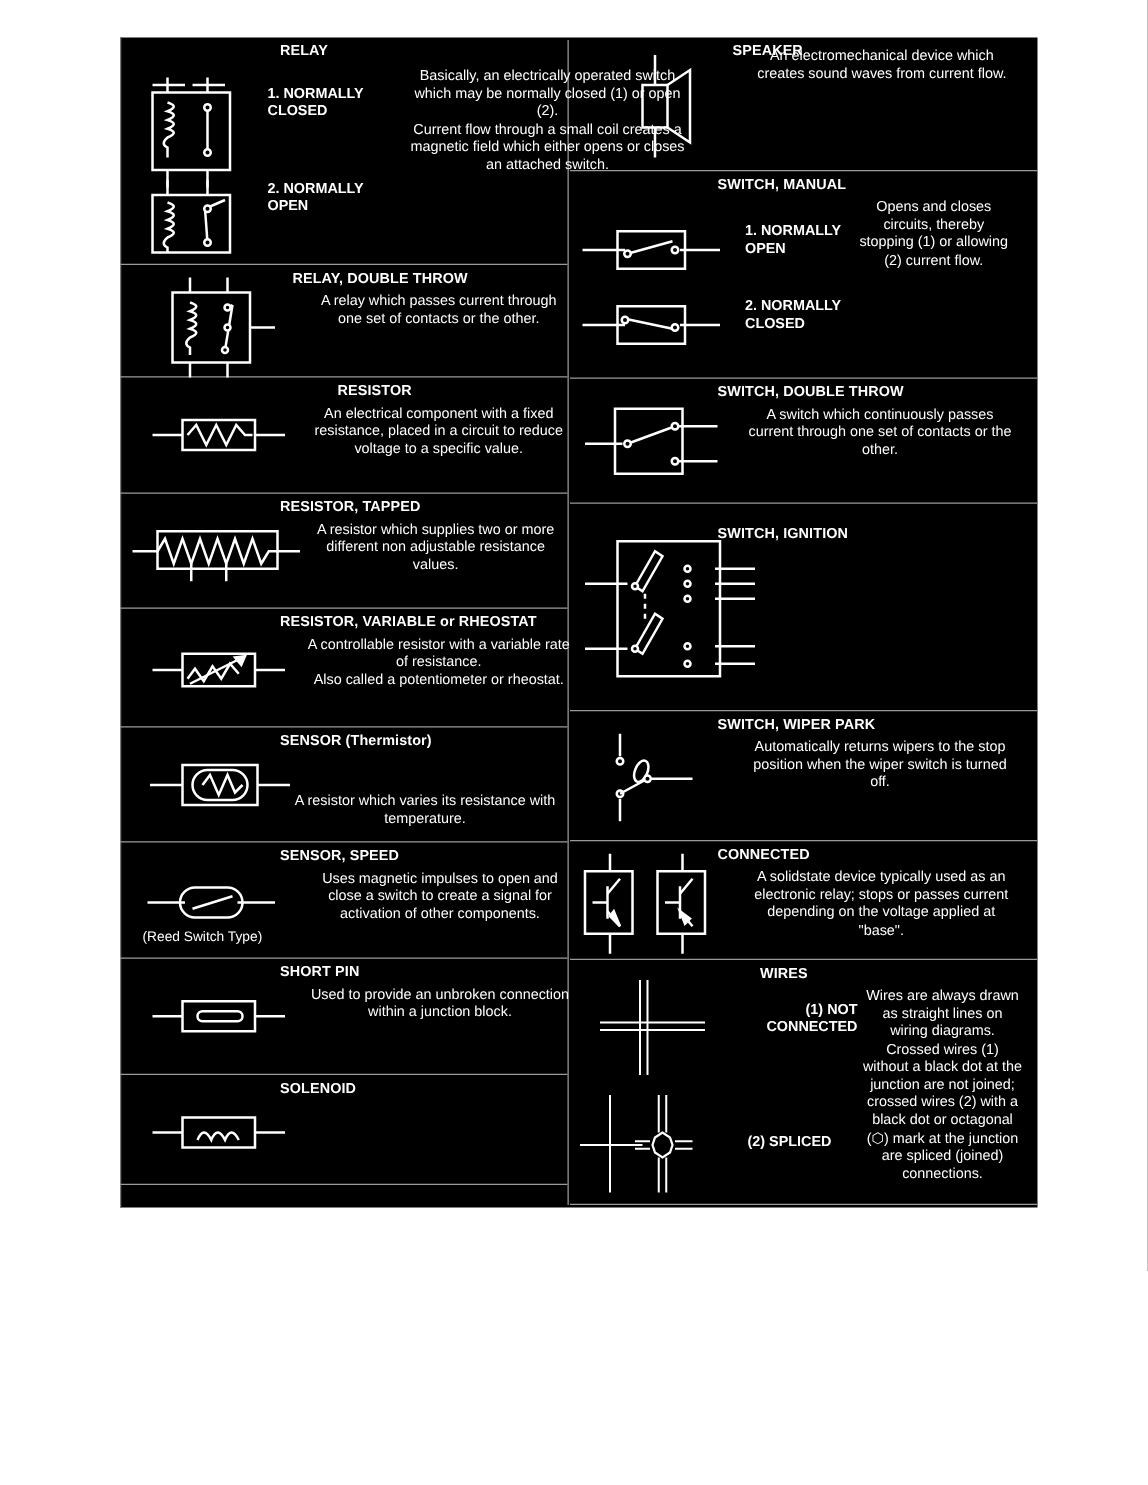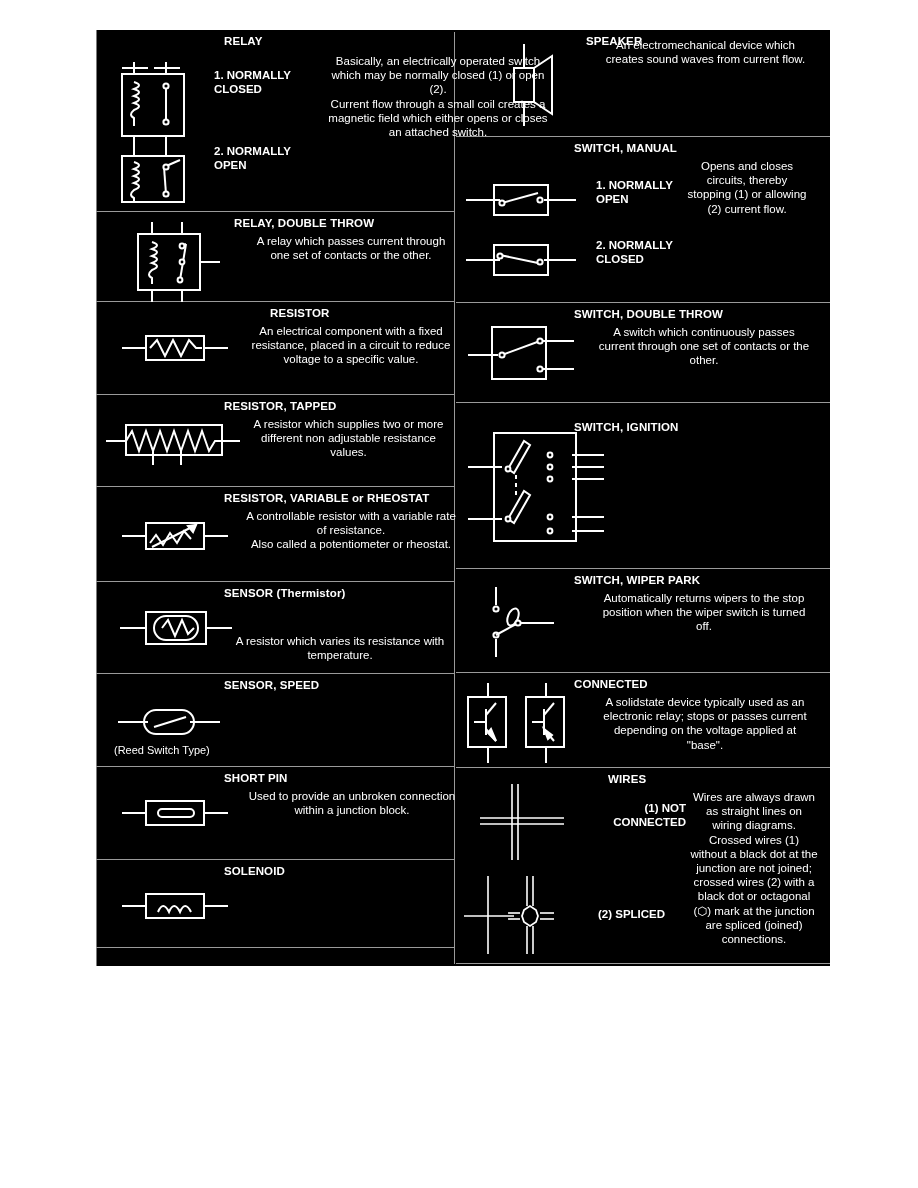--- a/index.html
+++ b/index.html
@@ -231,20 +231,21 @@
             <line x1="4" y1="20" x2="34" y2="20"></line>
             <line x1="76" y1="20" x2="106" y2="20"></line>
             <line x1="40" y1="25" x2="72" y2="15"></line>
           </g>
         </svg>
       </div>
       <div class="caption" style="left:18px; top:70px;">(Reed Switch Type)</div>
       <div class="txt" style="left:128px; top:5px;">
         <div class="ttl">SENSOR, SPEED</div>
       </div>
+      <div class="txt bdy" style="left:150px; top:22px; width:212px; white-space:pre-wrap;">Uses magnetic impulses to open and close a switch to create a signal for activation of other components.</div>
     </div>
 
     <div class="row" style="height:93px;">
       <div class="sym" style="left:22px; top:26px;">
         <svg width="130" height="40" viewBox="0 0 130 40">
           <g stroke="#ffffff" fill="none" stroke-width="2">
             <rect x="28" y="8" width="58" height="24"></rect>
             <line x1="4" y1="20" x2="28" y2="20"></line>
             <line x1="86" y1="20" x2="110" y2="20"></line>
             <rect x="40" y="16" width="36" height="8" rx="4" ry="4"></rect>

